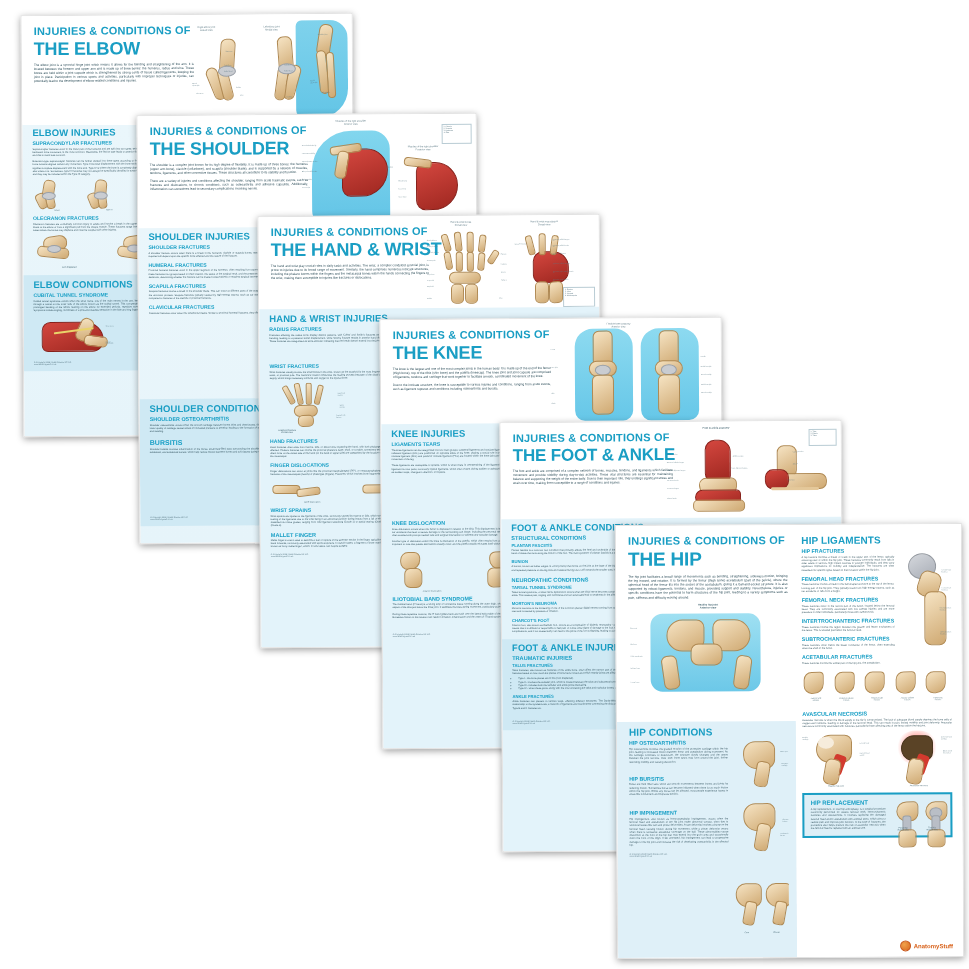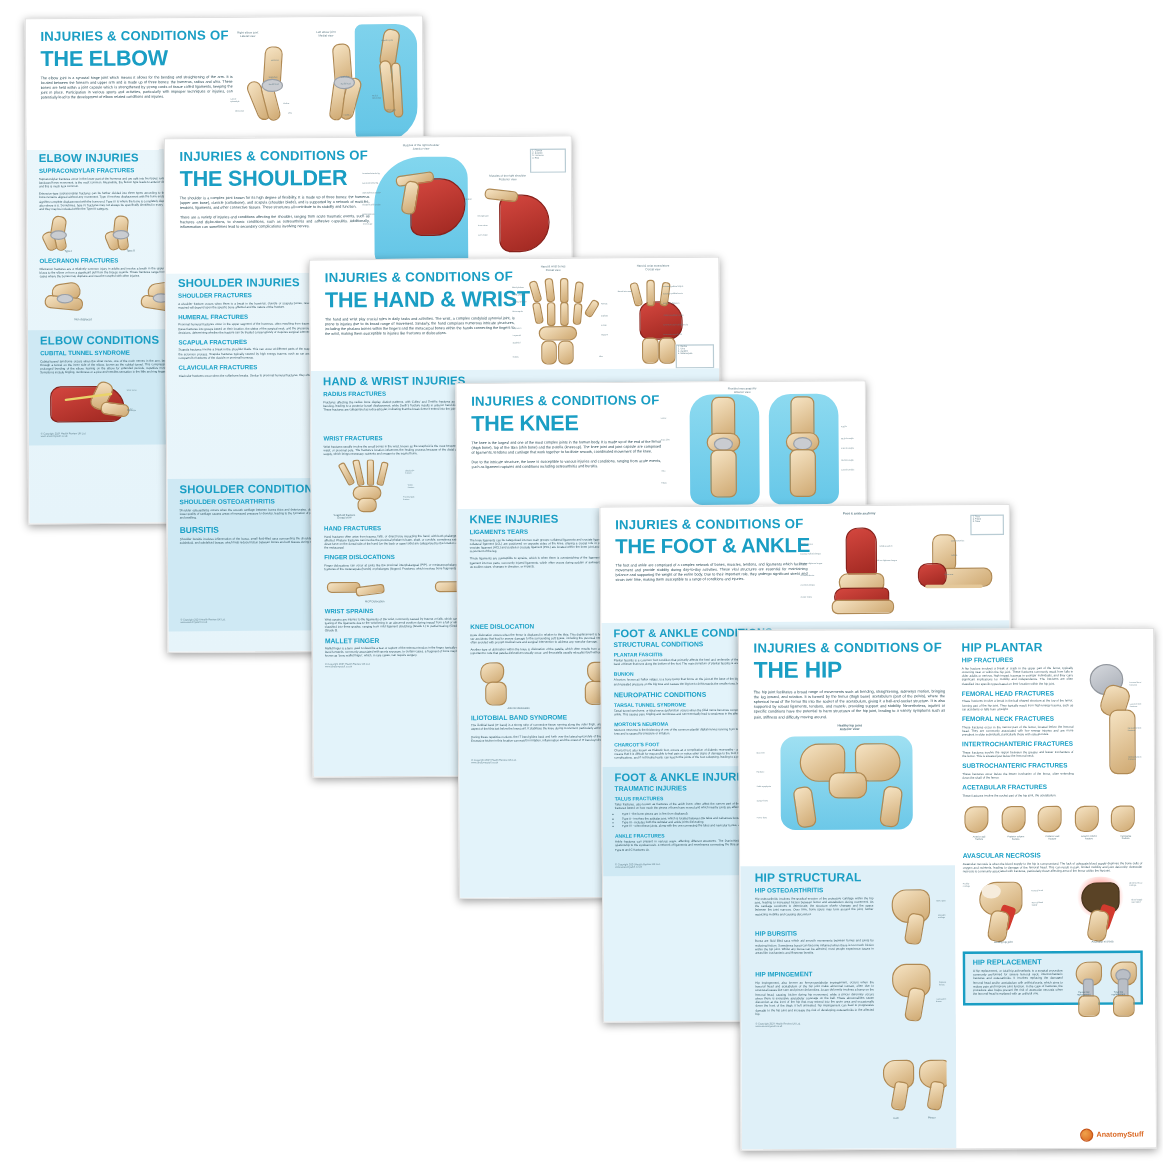--- a/index.html
+++ b/index.html
@@ -655,21 +655,21 @@
 Anterior view</div>
               <div class="tinylbl" style="left:2px;top:24px;">Iliac crest</div>
               <div class="tinylbl" style="left:2px;top:40px;">Hip bone</div>
               <div class="tinylbl" style="left:2px;top:52px;">Pubic symphysis</div>
               <div class="tinylbl" style="left:2px;top:64px;">Ischium bone</div>
               <div class="tinylbl" style="left:2px;top:78px;">Femur bone</div>
             </div>
           </div>
 
           <div class="bandblue" style="position:absolute;left:0;right:0;top:196px;bottom:0;padding:5px 8px 0 12px;background:#dff0f8;">
-            <div class="sec-h1" style="font-size:10px;">HIP STRUCTURAL</div>
+            <div class="sec-h1" style="font-size:10px;">HIP CONDITIONS</div>
             <div style="display:flex;gap:5px;margin-top:2px;">
               <div style="flex:0 0 62%;">
                 <div class="sec-h2" style="font-size:5.3px;">HIP OSTEOARTHRITIS</div>
                 <div class="body-t" style="font-size:2.5px;margin-top:1.5px;">Hip osteoarthritis involves the gradual erosion of the protective cartilage within the hip joint, leading to increased friction between femur and acetabulum during movement. As the cartilage continues to deteriorate, the structure slowly changes and the space between the joint narrows. Over time, bone spurs may form around the joint, further restricting mobility and causing discomfort.</div>
                 <div class="sec-h2" style="font-size:5.3px;margin-top:12px;">HIP BURSITIS</div>
                 <div class="body-t" style="font-size:2.5px;margin-top:1.5px;">Bursa are fluid filled sacs which aid smooth movements between bones and joints by reducing friction. Sometimes bursa can become inflamed when there is too much friction within the hip joint. Whilst any bursa can be affected, most people experience issues in areas like trochanteric and iliopsoas bursitis.</div>
                 <div class="sec-h2" style="font-size:5.3px;margin-top:14px;">HIP IMPINGEMENT</div>
                 <div class="body-t" style="font-size:2.5px;margin-top:1.5px;">Hip impingement, also known as femoroacetabular impingement, occurs when the femoral head and acetabulum of the hip joint make abnormal contact, often due to structural issues like cam and pincer deformities. A cam deformity involves a bump on the femoral head, causing friction during hip movement, while a pincer deformity occurs when there is excessive acetabular coverage on the ball. These abnormalities cause discomfort at the front of the hip that may extend into the groin area and occasionally down the front of the thigh. If left untreated, hip impingement can lead to progressive damage to the hip joint and increase the risk of developing osteoarthritis in the affected hip.</div>
                 <div style="margin-top:6px;">
                   <div class="copyright" style="font-size:2.1px;">© Copyright 2024 Health Review UK Ltd.</div>
@@ -700,21 +700,21 @@
                     <div class="bone2" style="position:absolute;left:10px;top:24px;width:10px;height:22px;border-radius:4px;transform:rotate(10deg);"></div>
                     <div class="caption" style="position:absolute;bottom:0;left:0;right:0;font-size:2.2px;">Pincer</div>
                   </div>
                 </div>
               </div>
             </div>
           </div>
         </div>
 
         <div style="flex:1;position:relative;background:#fff;padding:10px 10px 0 6px;">
-          <div class="sec-h1" style="font-size:10px;">HIP PLANTAR</div>
+          <div class="sec-h1" style="font-size:10px;">HIP LIGAMENTS</div>
           <div style="display:flex;gap:4px;margin-top:2px;">
             <div style="flex:0 0 62%;">
               <div class="sec-h2" style="font-size:5.3px;">HIP FRACTURES</div>
               <div class="body-t" style="font-size:2.5px;margin-top:1.5px;">A hip fracture involves a break or crack in the upper part of the femur, typically occurring near or within the hip joint. These fractures commonly result from falls in older adults or serious, high impact traumas in younger individuals, and they carry significant implications for mobility and independence. The fractures are often classified into specific types based on their location within the hip joint.</div>
               <div class="sec-h2" style="font-size:5.3px;margin-top:4px;">FEMORAL HEAD FRACTURES</div>
               <div class="body-t" style="font-size:2.5px;margin-top:1.5px;">These fractures involve a break in the ball shaped structure at the top of the femur, forming part of the hip joint. They typically result from high energy trauma, such as car accidents or falls from a height.</div>
               <div class="sec-h2" style="font-size:5.3px;margin-top:4px;">FEMORAL NECK FRACTURES</div>
               <div class="body-t" style="font-size:2.5px;margin-top:1.5px;">These fractures occur in the narrow part of the femur, located below the femoral head. They are commonly associated with low energy injuries and are more prevalent in older individuals, particularly those with osteoporosis.</div>
               <div class="sec-h2" style="font-size:5.3px;margin-top:4px;">INTERTROCHANTERIC FRACTURES</div>
               <div class="body-t" style="font-size:2.5px;margin-top:1.5px;">These fractures involve the region between the greater and lesser trochanters of the femur. This is situated just below the femoral neck.</div>

